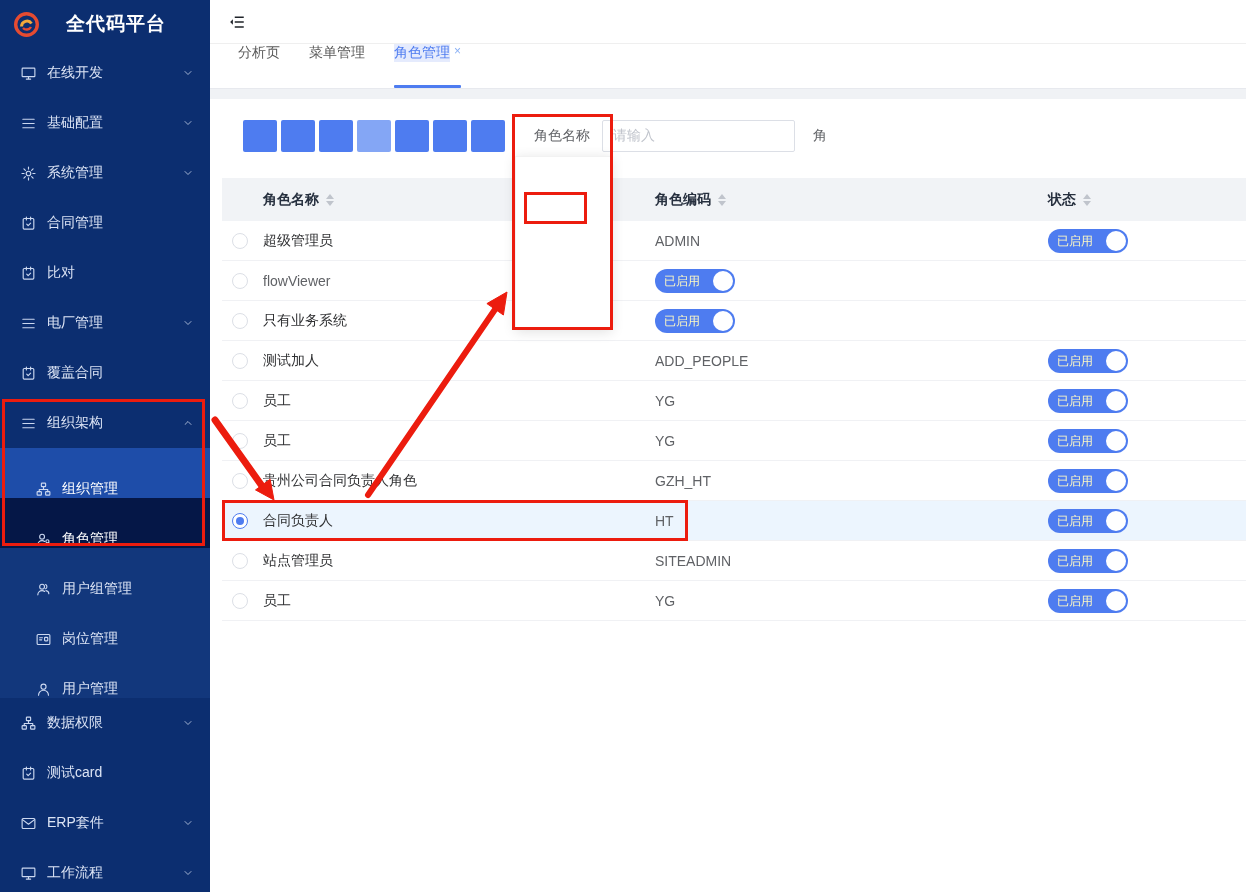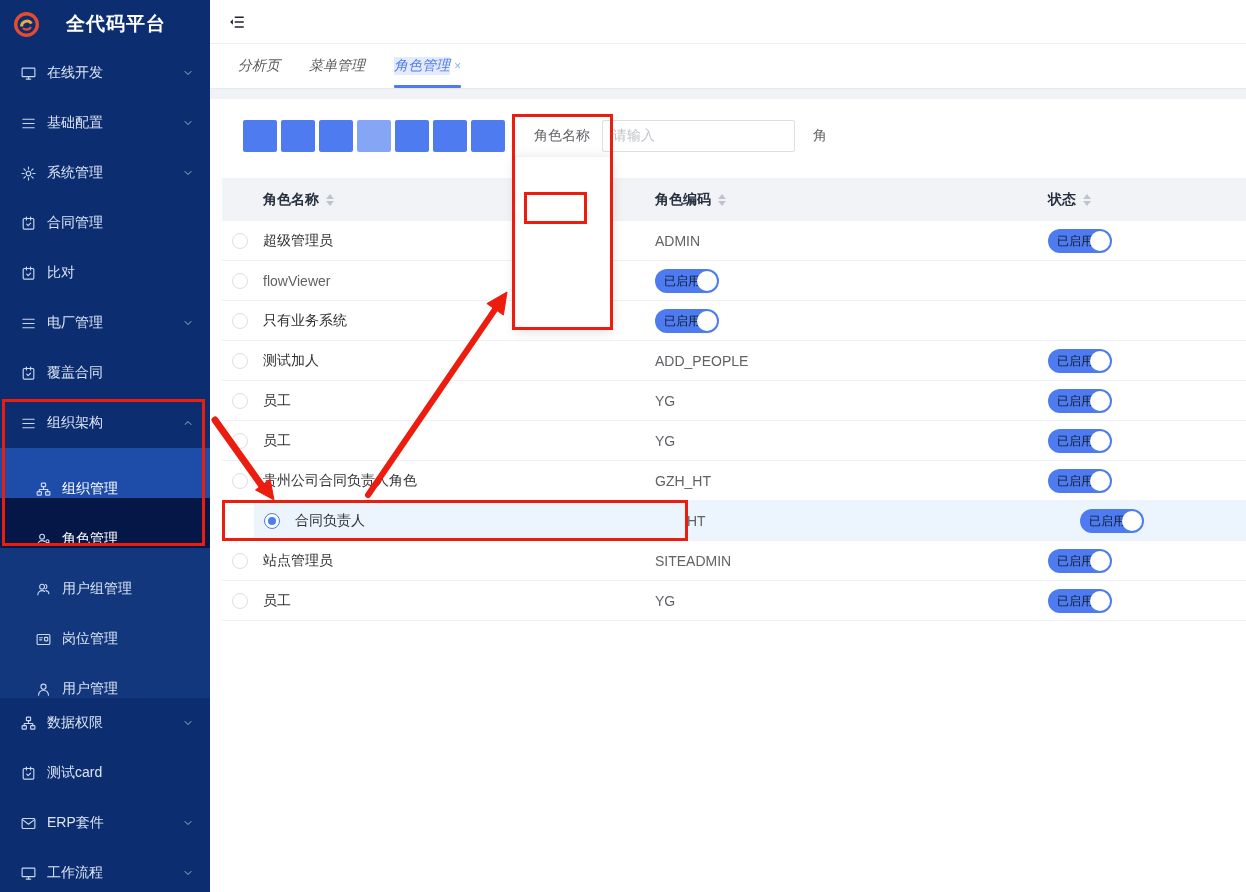--- a/index.html
+++ b/index.html
@@ -27,21 +27,21 @@
   .mitem.active{background:#051747;color:#fff;}
   .chev{width:12px;height:12px;opacity:.9;}
   .chev.up{transform:rotate(180deg);}
   
   #main{margin-left:210px;height:100%;display:flex;flex-direction:column;}
   #topnav{height:44px;display:flex;align-items:center;gap:16px;padding-left:18px;border-bottom:1px solid #efefef;font-size:15px;color:#333;flex:0 0 44px;}
   #topnav .nav-item{cursor:pointer;}
   #topnav .nav-item.active{color:var(--accent);}
   .fold{width:18px;height:18px;color:#1f2329;cursor:pointer;display:inline-flex;}
   #tabbar{height:45px;display:flex;align-items:stretch;gap:29px;padding-left:28px;border-bottom:1px solid #e7e9ee;font-size:14px;color:#595959;flex:0 0 45px;}
-  .tab{position:relative;display:flex;align-items:center;cursor:pointer;font-style:italic;}
+  .tab{position:relative;display:flex;align-items:flex-start;cursor:pointer;}
   .tab.active{color:var(--accent);}
   .tab.active .tab-label{background:rgba(78,124,240,.15);}
   .tab.active::after{content:'';position:absolute;left:0;bottom:0;width:100%;height:3px;background:var(--accent);border-radius:1px;}
   .tab-close{margin-left:4px;font-size:12px;color:#8ab0f5;}
   .gap{height:10px;background:#f0f2f5;flex:0 0 10px;}
   #content{flex:1;background:#fff;position:relative;}
   
   #toolbar{display:flex;align-items:center;padding:21px 0 0 33px;}
   .tbtn{height:32px;padding:0 17px;margin-right:4px;background:var(--accent);color:#fff;font-size:14px;border:none;border-radius:2px;cursor:pointer;font-family:inherit;white-space:nowrap;}
   .tbtn.highlight{background:#84a6f5;}
@@ -52,27 +52,27 @@
   
   #table{margin:26px 0 0 12px;}
   .thead,.trow{display:grid;grid-template-columns:41px 392px 393px 1fr;align-items:center;}
   .thead{height:43px;background:#f1f3f6;font-weight:bold;color:#27303f;}
   .th{display:flex;align-items:center;cursor:pointer;}
   .caret{display:inline-flex;flex-direction:column;gap:2px;margin-left:7px;}
   .caret b{width:0;height:0;border-left:4px solid transparent;border-right:4px solid transparent;}
   .caret .up{border-bottom:5px solid #c0c4cc;}
   .caret .down{border-top:5px solid #c0c4cc;}
   .trow{height:40px;border-bottom:1px solid #f0f1f4;background:#fff;}
-  .trow.selected{background:#ecf5fe;margin-left:32px;}
+  .trow.selected{background:#ecf5fe;}
   .trow .code{color:#606266;}
   .radio{width:16px;height:16px;border:1px solid #dcdfe6;border-radius:50%;margin-left:10px;background:#fff;display:flex;align-items:center;justify-content:center;cursor:pointer;}
   .radio .dot{width:8px;height:8px;border-radius:50%;background:var(--accent);display:none;}
   .radio.checked{border-color:var(--accent);}
   .radio.checked .dot{display:block;}
-  .toggle{position:relative;width:64px;height:24px;border-radius:12px;background:var(--accent);color:#0f172a;font-size:12px;line-height:24px;padding-left:9px;cursor:pointer;display:inline-block;}
+  .toggle{position:relative;width:80px;height:24px;border-radius:12px;background:var(--accent);color:#fef9c3;font-size:12px;line-height:24px;padding-left:9px;cursor:pointer;display:inline-block;}
   .knob{position:absolute;right:2px;top:2px;width:20px;height:20px;border-radius:50%;background:#fff;}
   
   #dropdown{position:absolute;left:515px;top:156px;width:97px;background:#fff;border:1px solid #f2f2f2;box-shadow:0 2px 12px rgba(0,0,0,.12);padding:6px 0;z-index:30;}
   .drop-item{height:32px;line-height:32px;padding-left:22px;font-size:14px;color:#434a59;cursor:pointer;}
   
   #annotations{position:absolute;left:0;top:0;width:1246px;height:892px;pointer-events:none;z-index:40;}
   .rbox{position:absolute;border:3px solid var(--red);}
 </style>
 </head>
 <body>

